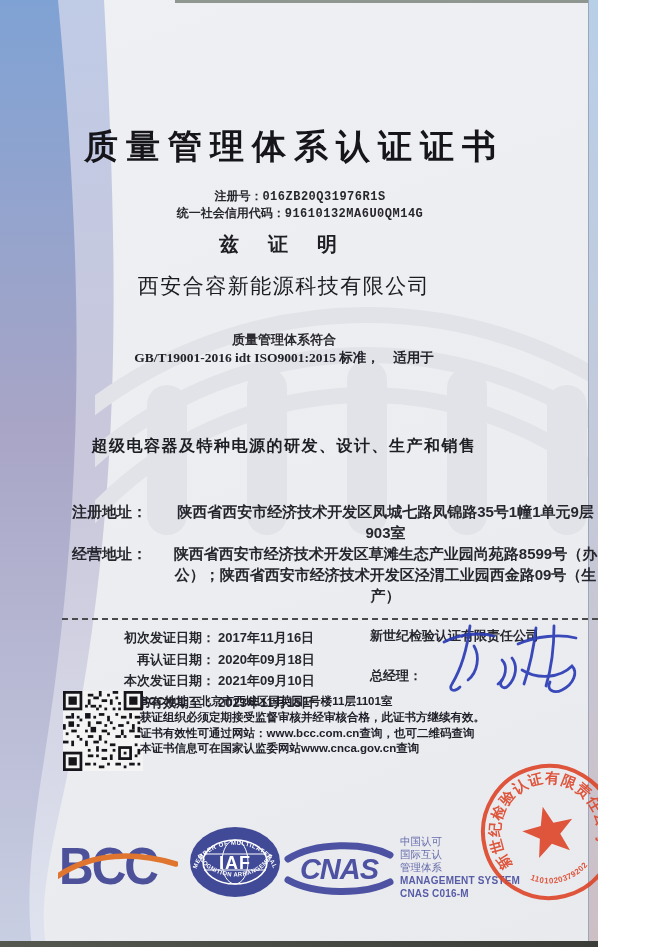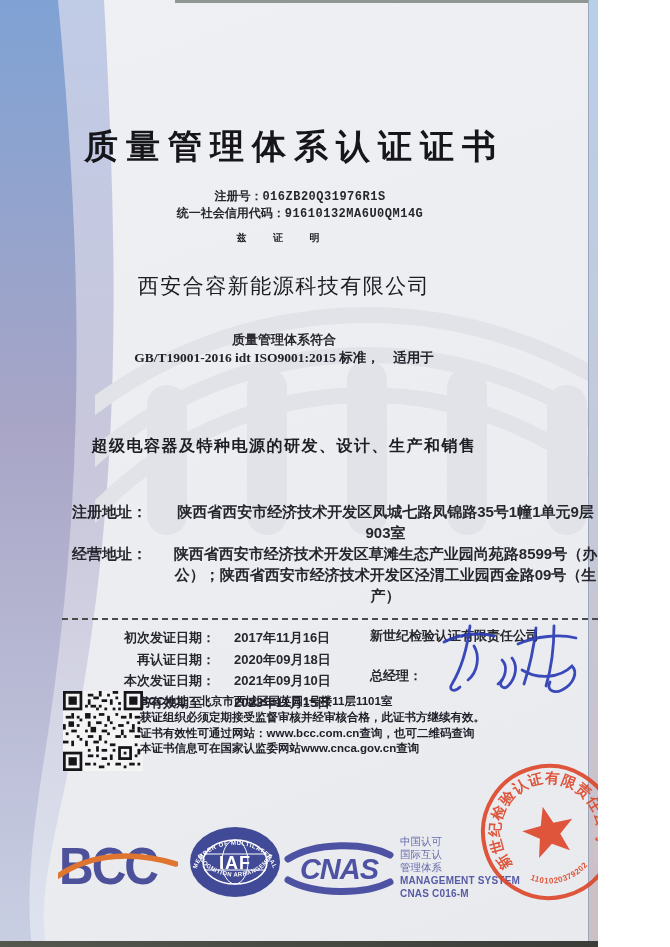--- a/index.html
+++ b/index.html
@@ -16,36 +16,36 @@
     background:linear-gradient(#b8cfe8,#c6c9d8 55%,#cdbfc4);
     border-left:1px solid #9aa6bb;}
   .bottom-strip{left:0;bottom:0;width:100%;height:6px;
     background:linear-gradient(90deg,#55584f,#3a3d38);}
   
   .title{left:60px;right:70px;top:124px;text-align:center;
     font-family:"DejaVu Serif","Liberation Serif",serif;font-weight:600;
     font-size:34px;letter-spacing:8px;color:#15151a;}
   .reg-lines{left:0;right:30px;top:188px;text-align:center;font-size:12px;font-weight:bold;color:#26262c;line-height:16px;padding-left:32px;}
   .reg-lines .mono{font-family:"Liberation Mono",monospace;font-weight:bold;letter-spacing:.5px;}
-  .certify{left:0;right:30px;top:231px;text-align:center;font-size:10px;letter-spacing:12px;
+  .certify{left:0;right:30px;top:231px;text-align:center;font-size:20px;letter-spacing:12px;
     font-family:"Liberation Serif",serif;font-weight:600;color:#1e1e24;}
   .company{left:0;right:30px;top:272px;text-align:center;font-size:21px;letter-spacing:1.5px;
     font-family:Liberation Sans, sans-serif;color:#1b1b22;}
   .sysline{left:0;right:30px;top:331px;text-align:center;font-size:13px;color:#2a2a30;font-family:"Liberation Serif",serif;font-weight:600;}
   .stdline{left:0;right:30px;top:349px;text-align:center;font-size:13.5px;color:#22222a;font-family:"Liberation Serif",serif;font-weight:600;}
   .scope{left:0;right:30px;top:436px;text-align:center;font-size:16px;letter-spacing:1.5px;
     font-family:"Liberation Serif",serif;font-weight:600;color:#1d1d24;}
   .addr{left:72px;top:501px;width:532px;font-size:15px;font-weight:bold;color:#26262e;line-height:21px;}
   .addr-row{display:flex;}
   .addr-label{white-space:nowrap;}
   .addr-val{flex:1;text-align:center;margin-left:20px;}
   .dashline{left:62px;top:618px;width:576px;height:0;border-top:2px dashed #4a4a4a;}
   .dates{left:75px;top:627px;font-size:13px;font-weight:bold;color:#26262e;line-height:21.5px;}
   .date-row .dl{display:inline-block;width:140px;text-align:right;}
-  .date-row .dv{margin-left:19px;}
+  .date-row .dv{margin-left:3px;}
   .issuer{left:370px;top:626px;font-size:13px;font-weight:bold;color:#26262e;line-height:20px;}
   .issuer .role{margin-top:20px;}
   .sig{left:418px;top:620px;}
   .qr{left:63px;top:691px;}
   .footer{left:140px;top:694px;width:430px;font-size:11.5px;font-weight:bold;color:#20202a;line-height:15.8px;}
   
   .bcc{left:58px;top:832px;}
   .iaf{left:189px;top:826px;}
   .cnas{left:283px;top:841px;}
   .cnas-text{left:400px;top:835px;font-size:10.5px;color:#666cab;line-height:13px;}

